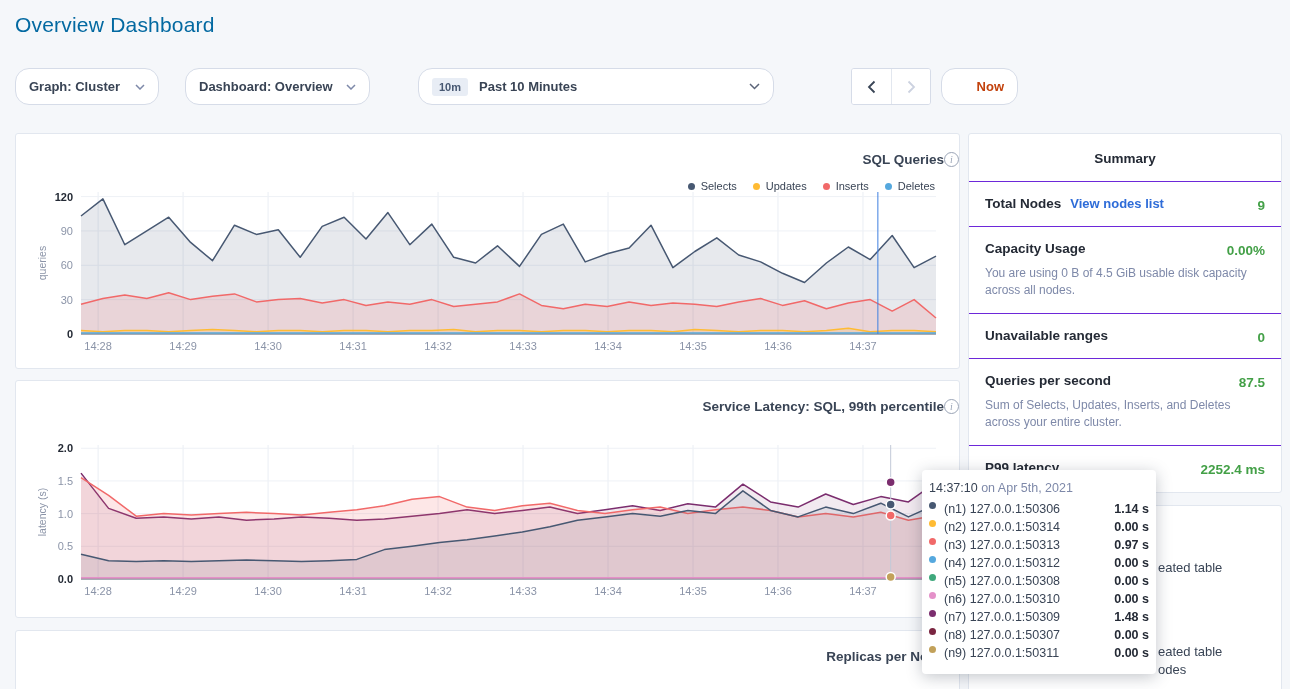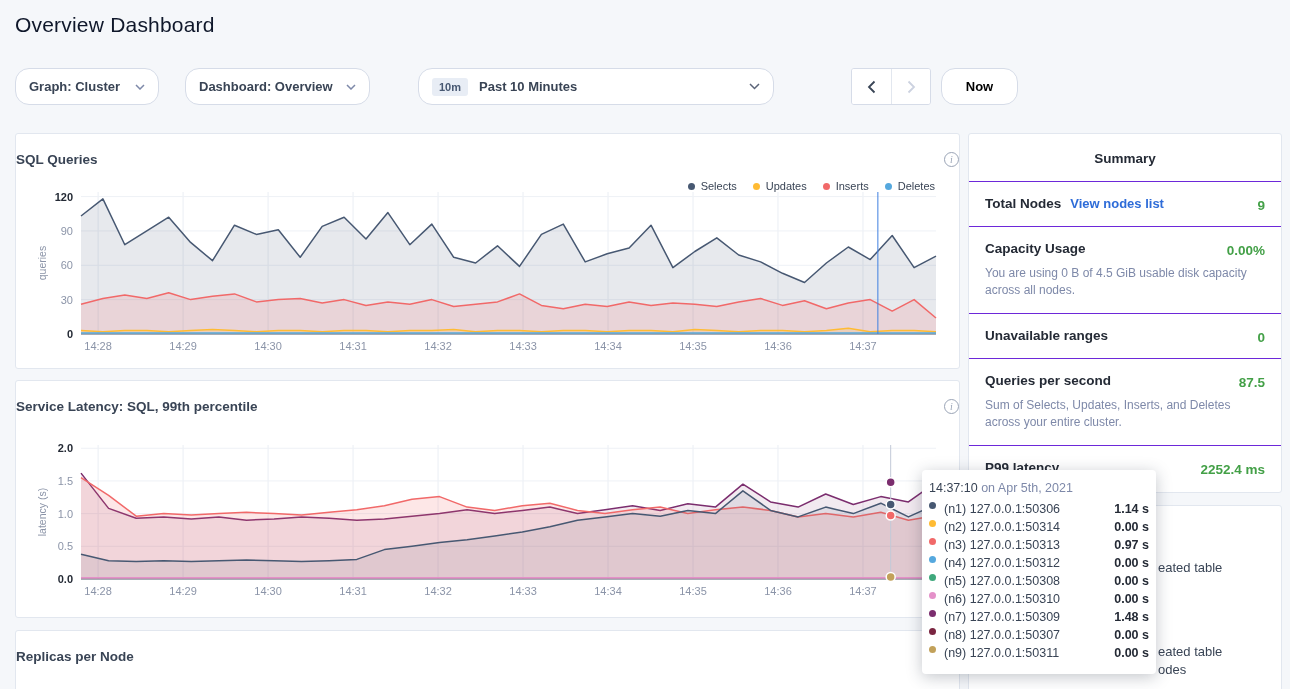--- a/index.html
+++ b/index.html
@@ -1,41 +1,41 @@
 <!DOCTYPE html>
 <html><head>
 <meta charset="utf-8">
 <style>
   *{margin:0;padding:0;box-sizing:border-box}
   html,body{background:#f5f7fa}
   body{font-family:"Liberation Sans",sans-serif;color:#242a35}
   .page{position:relative;width:1290px;height:689px;overflow:hidden;background:#f5f7fa}
-  .page-title{position:absolute;left:15px;top:13px;font-size:21px;font-weight:500;color:#0f172a;letter-spacing:.2px}
+  .page-title{position:absolute;left:15px;top:13px;font-size:21px;font-weight:500;color:#0369a1;letter-spacing:.2px}
 
   
   .btn{position:absolute;height:37px;background:#fff;border:1px solid #d6dce8;border-radius:14px;
        display:flex;align-items:center;justify-content:space-between;padding:0 13px;
        font-size:13px;font-weight:700;color:#394455;cursor:pointer}
   .btn .cap{margin-left:10px;flex:none;display:flex;align-items:center}
   .graph-btn{left:15px;top:68px;width:144px}
   .dash-btn{left:185px;top:68px;width:185px}
   .time-btn{left:418px;top:68px;width:356px;justify-content:flex-start}
   .time-btn .cap{margin-left:auto}
   .badge{background:#e8edf5;border-radius:3px;padding:3px 7px;font-size:11px;font-weight:700;color:#475872;margin-right:11px}
   .pager{position:absolute;left:851px;top:68px;height:37px;display:flex;background:#fff;border:1px solid #d6dce8;border-radius:3px;overflow:hidden}
   .pager .pg{width:39px;height:100%;display:flex;align-items:center;justify-content:center;cursor:pointer;background:#fff}
   .pager .pg + .pg{border-left:1px solid #e2e7ef}
-  .now-btn{left:941px;top:68px;width:77px;justify-content:center;color:#000000}
+  .now-btn{left:941px;top:68px;width:77px;justify-content:flex-end;color:#c2410c}
 
   
   .panel{position:absolute;background:#fff;border:1px solid #e2e7ef;border-radius:3px}
   .chart1{left:15px;top:133px;width:945px;height:236px}
   .chart2{left:15px;top:380px;width:945px;height:238px}
   .chart3{left:15px;top:630px;width:945px;height:90px}
-  .chart-title{position:absolute;top:18px;left:0;right:0;display:flex;align-items:center;justify-content:space-between;gap:8px;
+  .chart-title{position:absolute;top:18px;left:0;right:0;display:flex;align-items:center;justify-content:flex-end;gap:0;
                font-size:13.5px;font-weight:700;color:#394455}
   .info{width:15px;height:15px;border:1px solid #9aa4b6;border-radius:50%;color:#9aa4b6;font-size:10px;line-height:13px;
         display:inline-flex;align-items:center;justify-content:center;font-family:"Liberation Serif",serif;font-style:italic;font-weight:400;cursor:pointer}
   .legend{position:absolute;top:46px;right:24px;display:flex;gap:16px;align-items:center}
   .lg-item{display:flex;align-items:center;gap:6px;font-size:11px;color:#394455;cursor:pointer}
   .lg-dot{width:7px;height:7px;border-radius:50%;display:inline-block}
   .chart-svg{position:absolute;left:0;top:0}
   .xtick{font-size:11px;fill:#8b94a8}
   .ytick{font-size:11px;fill:#8b94a8}
   .ytick.strong{fill:#242a35;font-weight:700}

